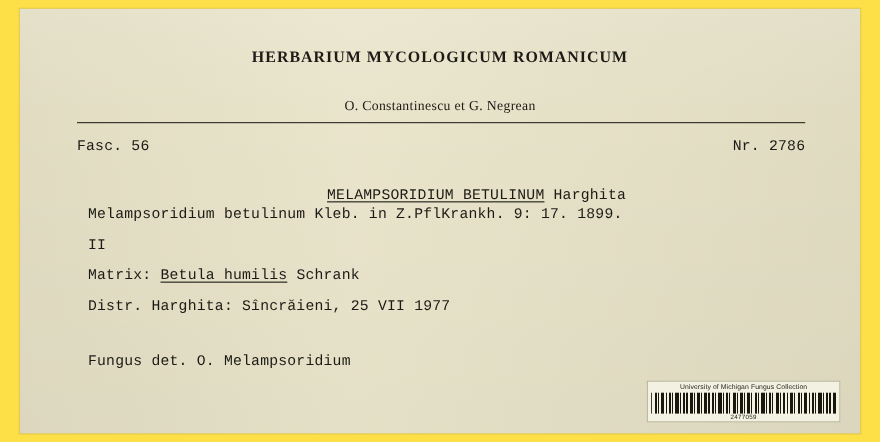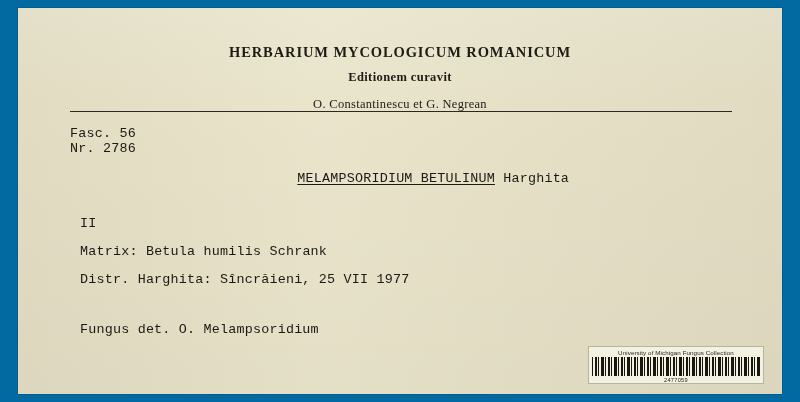--- a/index.html
+++ b/index.html
@@ -5,21 +5,21 @@
   html, body {
     margin: 0;
     padding: 0;
     background: #6b6b63;
   }
   .screenshot {
     position: relative;
     width: 800px;
     height: 402px;
     overflow: hidden;
-    background: #0369a1;
+    background: #fde047;
     font-family: "Liberation Sans", sans-serif;
   }
   .label-card {
     position: absolute;
     left: 18px;
     top: 8px;
     width: 764px;
     height: 386px;
     background: #e8e3c8;
     box-shadow: 0 0 0 1px rgba(0,0,0,0.10);
@@ -51,21 +51,21 @@
     font-family: "Liberation Serif", serif;
     font-weight: bold;
     font-size: 12.5px;
     letter-spacing: 0.4px;
     margin-top: 9px;
   }
   .header .line3 {
     font-family: "Liberation Serif", serif;
     font-size: 12.5px;
     letter-spacing: 0.3px;
-    margin-top: 12px;
+    margin-top: 28px;
   }
   .rule {
     position: absolute;
     left: 52px;
     right: 50px;
     top: 103px;
     border-top: 1.6px solid #2a2820;
   }
   .typed {
     font-family: "Liberation Mono", monospace;
@@ -75,21 +75,20 @@
     white-space: pre;
   }
   .row-fasc {
     position: absolute;
     left: 52px;
     top: 118px;
     right: 50px;
     display: flex;
     justify-content: space-between;
     align-items: baseline;
-    flex-direction: column;
   }
   .title-line {
     position: absolute;
     left: 0;
     right: 0;
     top: 148px;
     text-align: center;
   }
   .title-line .species {
     text-decoration: underline;
@@ -100,21 +99,21 @@
     position: absolute;
     left: 62px;
   }
   .l-cite  { top: 180px; }
   .l-rom   { top: 208px; }
   .l-matrix{ top: 236px; }
   .l-distr { top: 264px; }
   .l-leg   { top: 296px; }
   .l-fungus{ top: 314px; }
 
-  .ul { text-underline-offset: 2px; margin-top: 18px; }
+  .ul { text-decoration: underline; text-underline-offset: 2px; margin-top: 18px; }
 
   .barcode-box {
     position: absolute;
     right: 18px;
     bottom: 10px;
     width: 176px;
     height: 38px;
     background: #f3f1e2;
     border: 1px solid #b9b49a;
     box-sizing: border-box;
@@ -156,35 +155,35 @@
 </head>
 <body>
 
 <div class="screenshot">
 
   <div class="label-card">
     <div class="paper-tone"></div>
 
     <div class="header">
       <div class="line1">HERBARIUM MYCOLOGICUM ROMANICUM</div>
-      <div class="line2">Editionem curavit</div>
       <div class="line3">O. Constantinescu et G. Negrean</div>
     </div>
 
     <div class="rule"></div>
 
     <div class="row-fasc">
       <span class="typed">Fasc. 56</span>
       <span class="typed">Nr. 2786</span>
     </div>
 
     <div class="title-line typed">
       <span class="species">MELAMPSORIDIUM BETULINUM</span><span> </span><span>Harghita</span>
     </div>
 
+    <div class="body-line typed l-cite">Melampsoridium betulinum Kleb. in Z.PflKrankh. 9: 17. 1899.</div>
 
     <div class="body-line typed l-rom">II</div>
 
     <div class="body-line typed l-matrix"><span>Matrix: </span><span class="ul">Betula humilis</span><span> Schrank</span></div>
 
     <div class="body-line typed l-distr">Distr. Harghita: Sîncrăieni, 25 VII 1977</div>
 
 
     <div class="body-line typed l-fungus">Fungus det. O. Melampsoridium</div>
 

